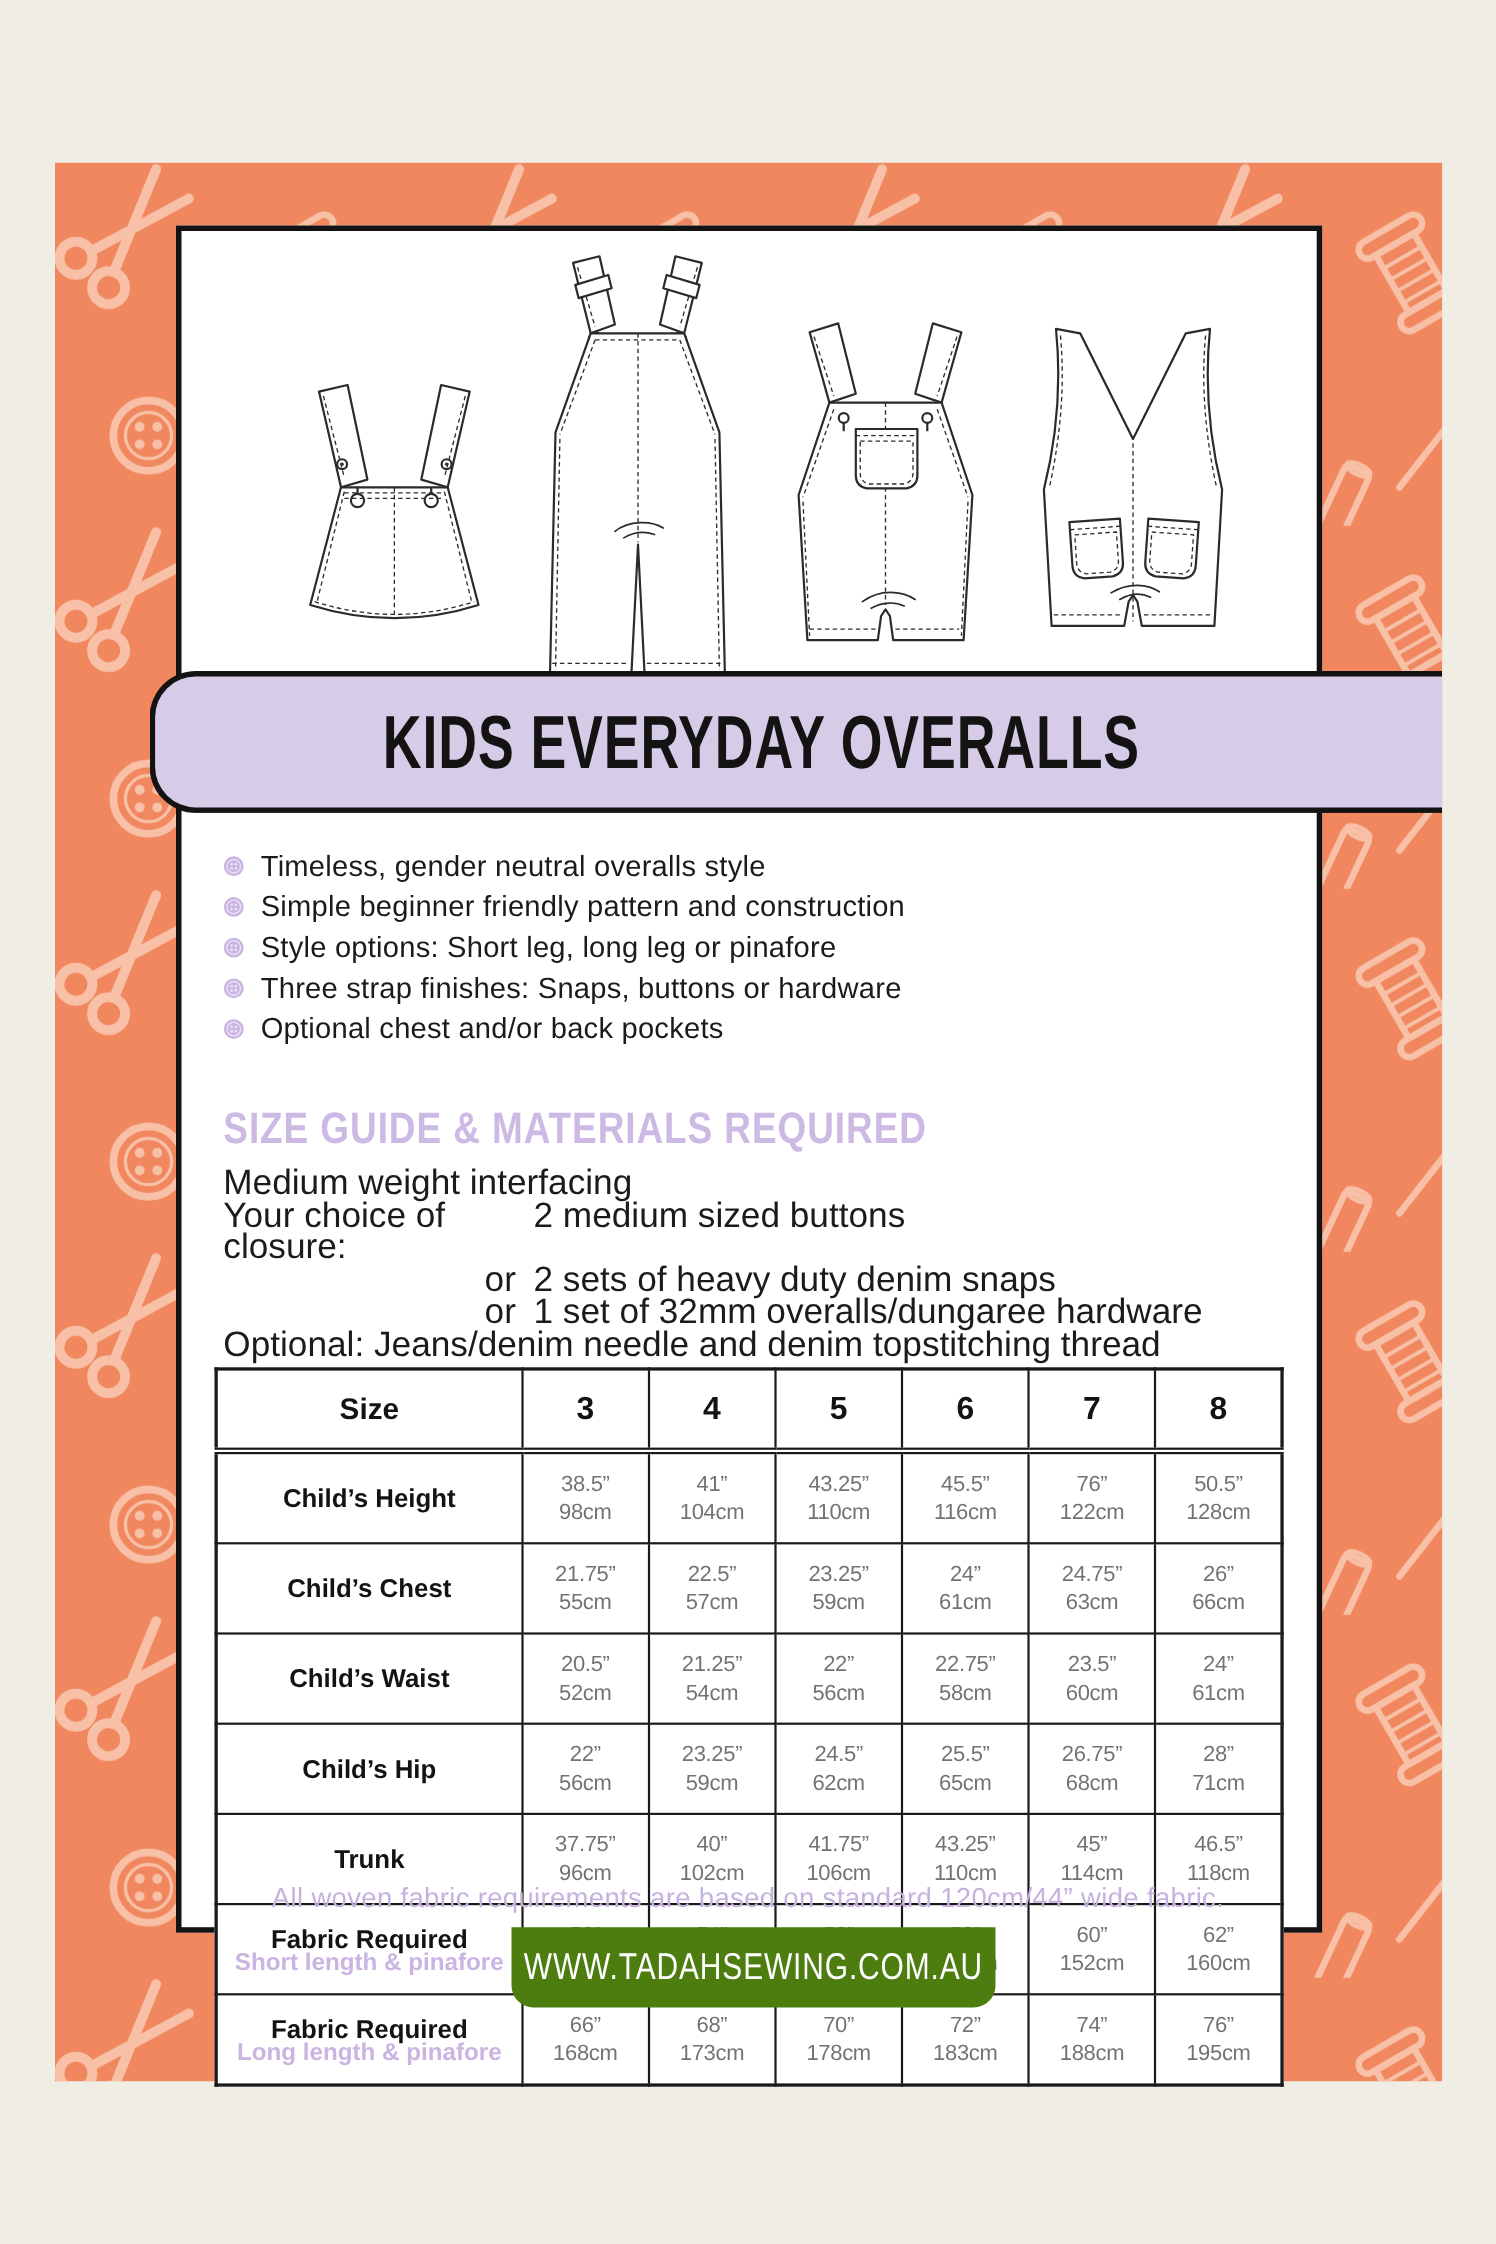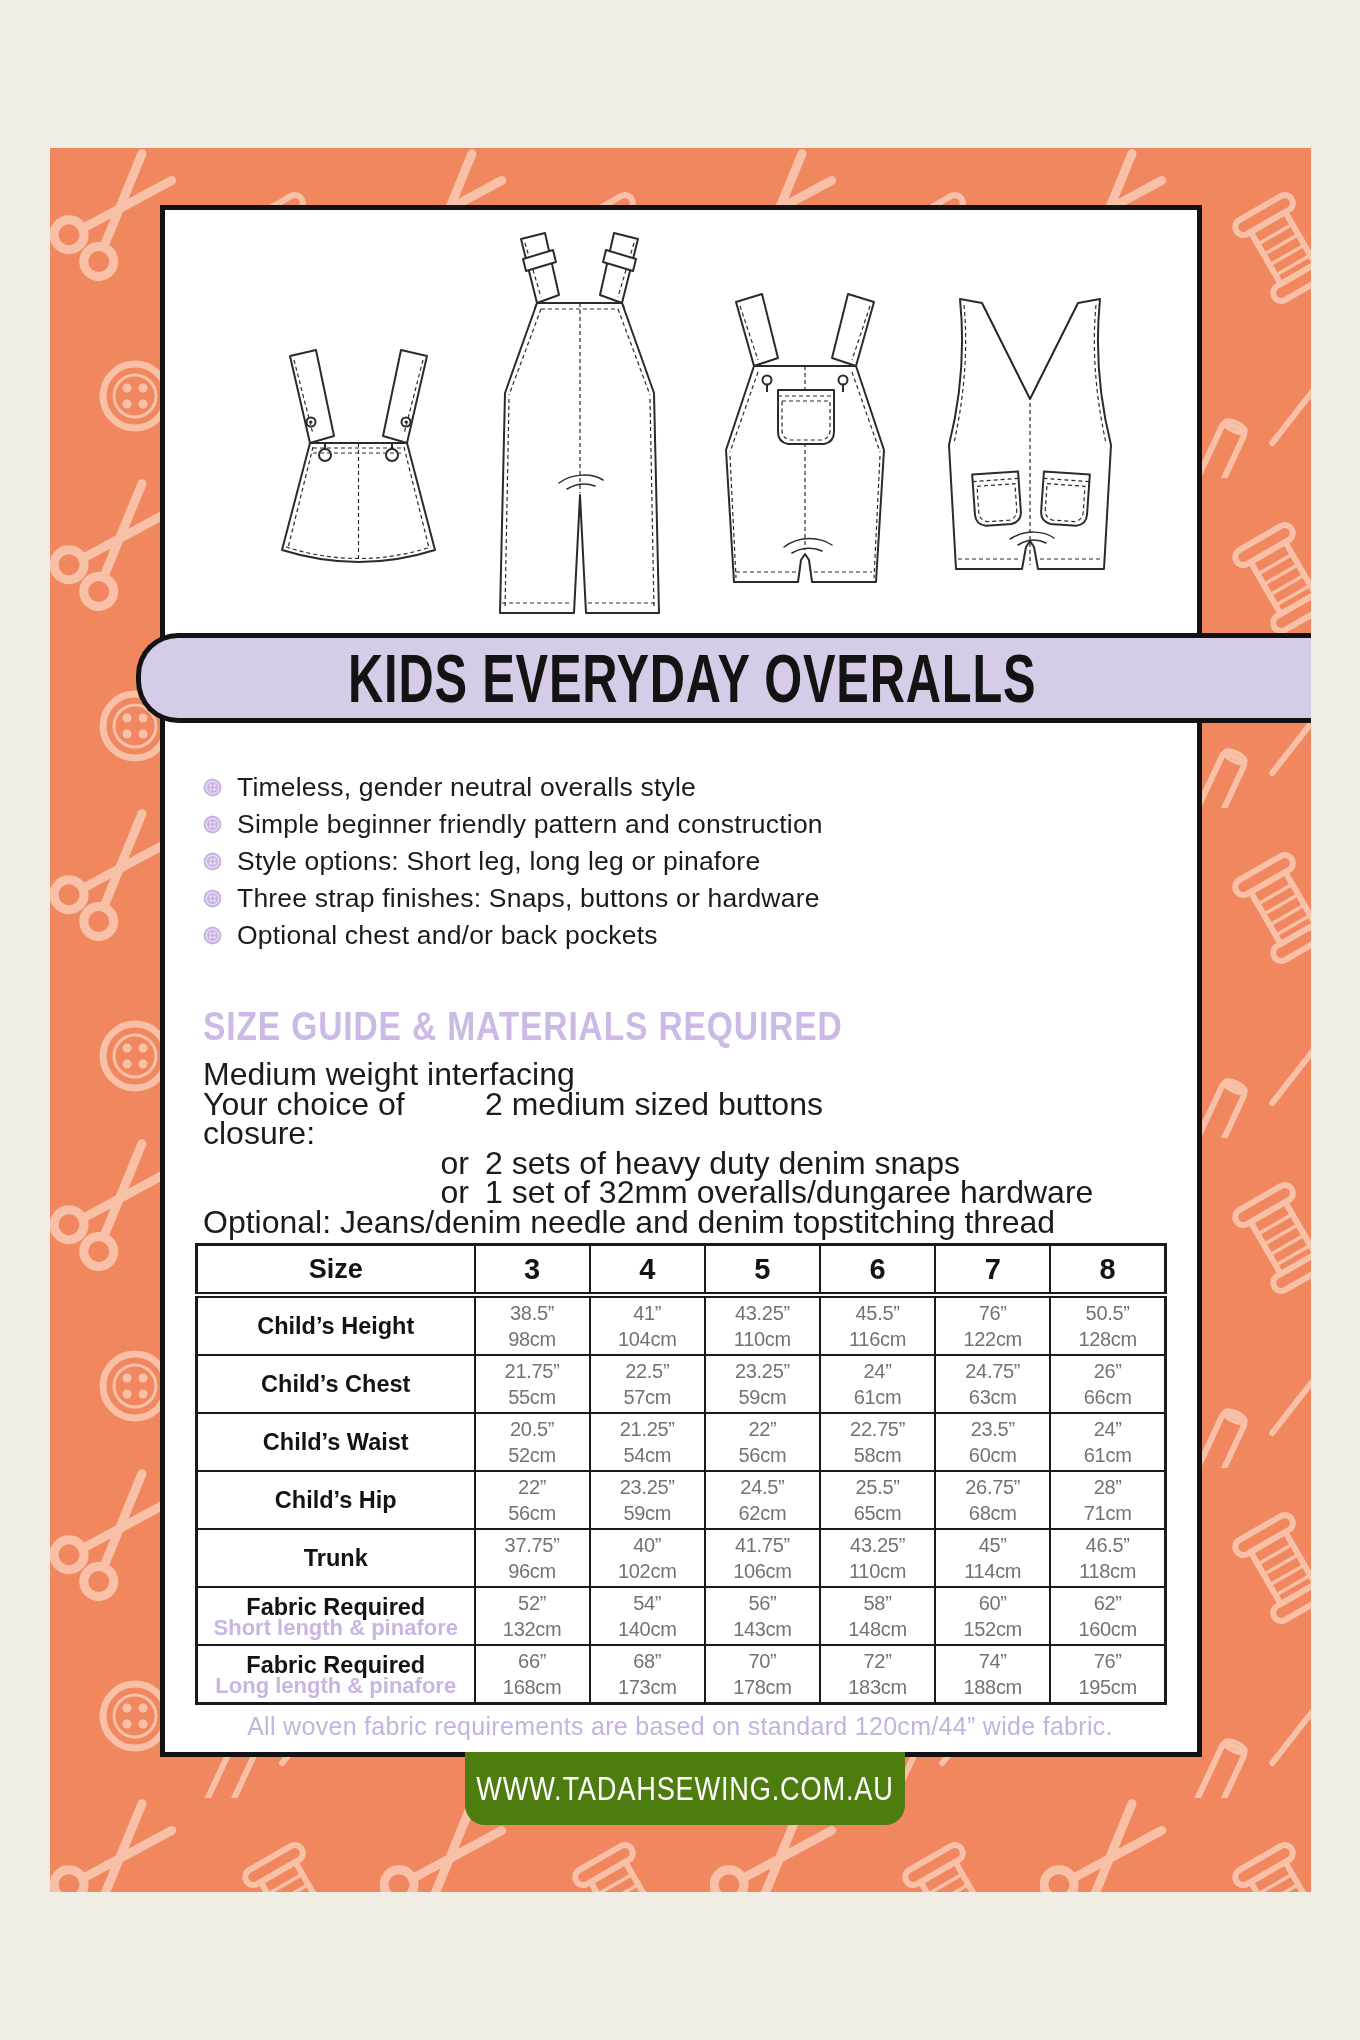--- a/index.html
+++ b/index.html
@@ -7,21 +7,21 @@
   .page{position:relative;width:1360px;height:2040px;background:#F0EDE4;overflow:hidden;}
 
   .pattern-panel{position:absolute;left:50px;top:148px;width:1261px;height:1744px;background:#F0875F;}
   .pattern-panel svg{position:absolute;left:0;top:0;}
 
   .card{position:absolute;left:160px;top:205px;width:1042px;height:1552px;background:#ffffff;
         border:5px solid #131313;box-sizing:border-box;}
 
   .drawings{position:absolute;left:165px;top:210px;width:1030px;height:425px;}
 
-  .title-banner{position:absolute;left:136px;top:633px;width:1175px;height:90px;background:#D7CCE7;
+  .title-banner{position:absolute;left:136px;top:610px;width:1175px;height:129px;background:#D7CCE7;
         border:5px solid #131313;border-right:none;border-radius:42px 0 0 42px;box-sizing:border-box;
         display:flex;align-items:center;justify-content:center;padding-right:68px;}
   .title-banner .t{font-size:61px;font-weight:bold;color:#131313;white-space:nowrap;
         transform:scale(0.80,1.12);letter-spacing:1px;}
 
   .features{position:absolute;left:203px;top:769px;}
   .feature{display:flex;align-items:center;height:37px;}
   .feature .txt{font-size:26.5px;color:#1b1b1b;margin-left:15px;letter-spacing:0.2px;}
   .bullet{width:19px;height:19px;flex:0 0 19px;}
 
@@ -29,21 +29,21 @@
         letter-spacing:1px;transform:scaleX(0.84);transform-origin:left center;white-space:nowrap;}
 
   .materials{position:absolute;left:203px;top:1060px;font-size:32px;color:#1b1b1b;line-height:29.5px;}
   .mat-row{display:flex;}
   .mat-label{width:282px;flex:0 0 282px;}
   .mat-or{width:282px;flex:0 0 282px;text-align:right;padding-right:16px;box-sizing:border-box;}
 
   table.size-table{position:absolute;left:195px;top:1243px;width:972px;border-collapse:collapse;
         table-layout:fixed;background:#fff;}
   .size-table col.c0{width:278px;}
-  .size-table th,.size-table td{border:2px solid #1a1a1a;padding:0;text-align:center;vertical-align:middle;margin-top:16px;}
+  .size-table th,.size-table td{border:2px solid #1a1a1a;padding:12px;text-align:center;vertical-align:middle;margin-top:16px;}
   .size-table{border:3px solid #1a1a1a;}
   .size-table tr.hdr th{height:46px;font-size:27px;font-weight:bold;color:#131313;border-bottom:6px double #1a1a1a;}
   .size-table tr.hdr th.szn{font-size:29px;}
   .size-table td{height:56px;border-radius:25px;}
   .size-table td.lbl{font-size:23.5px;font-weight:bold;color:#131313;line-height:24px;}
   .size-table td.lbl .sub{display:block;font-size:22px;font-weight:bold;color:#C9B4E2;line-height:18px;}
   .size-table td.val{font-size:20px;color:#737373;line-height:26px;letter-spacing:-0.3px;}
 
   .fabric-note{position:absolute;left:165px;top:1712px;width:1030px;text-align:center;
         font-size:25px;color:#C6B2DF;letter-spacing:0.3px;}

